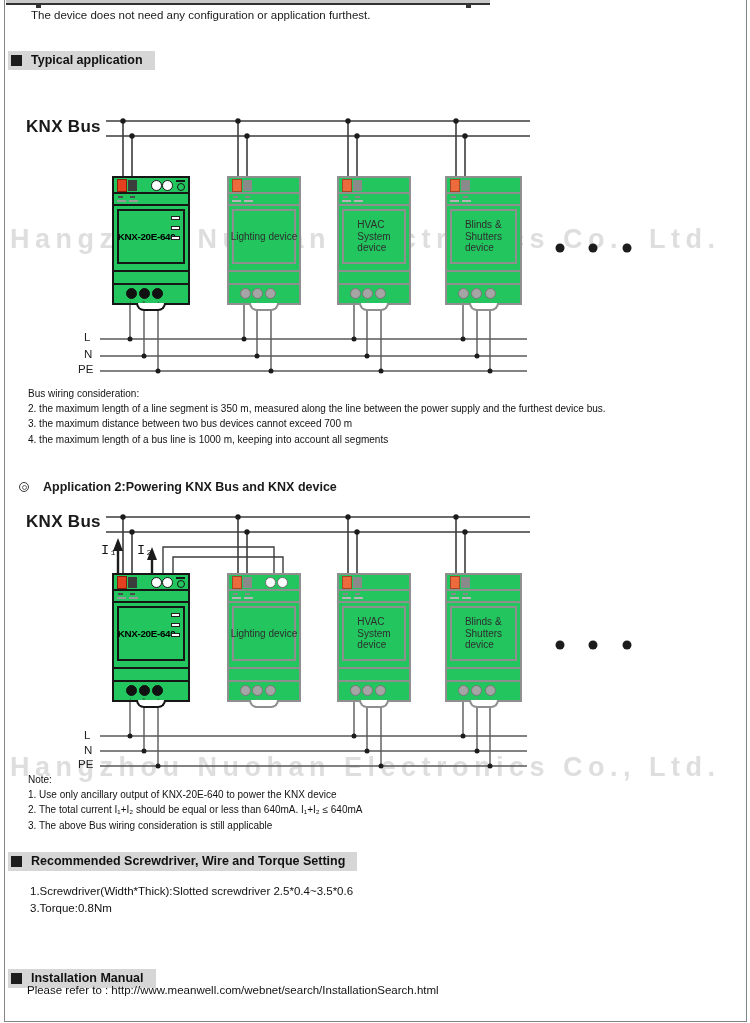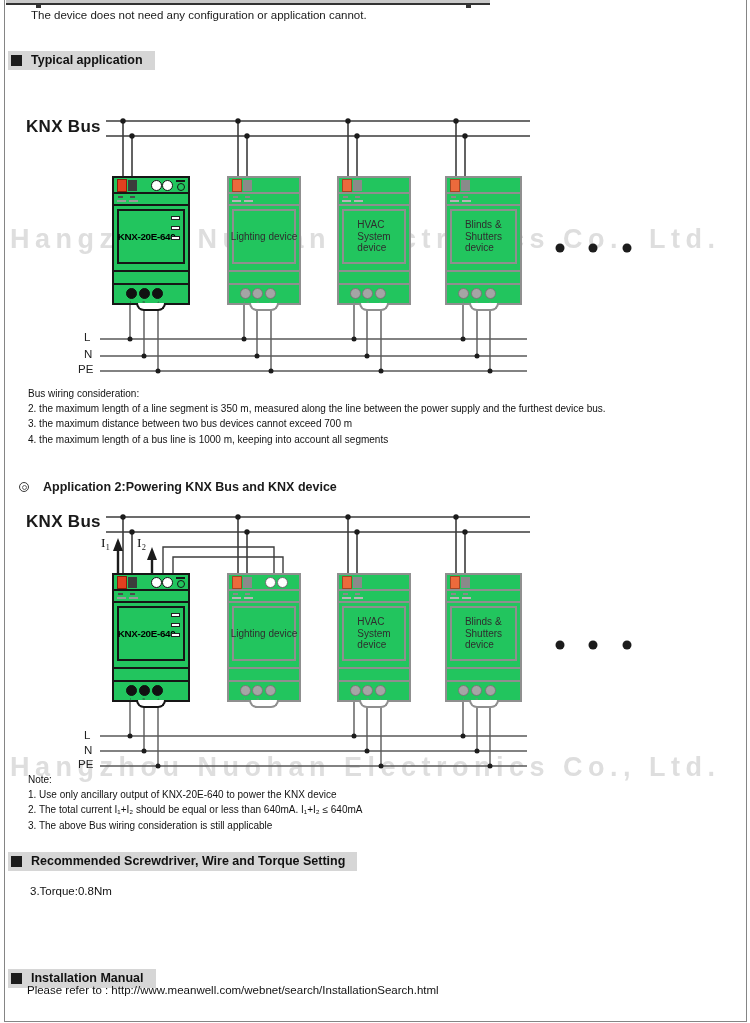--- a/index.html
+++ b/index.html
@@ -26,21 +26,21 @@
   .tgt { width:10px; height:10px; border:1.6px solid #3a3a3a; border-radius:50%; position:relative; flex:0 0 auto; }
   .tgt::after { content:''; position:absolute; inset:1.5px; border:1.5px solid #666; border-radius:50%; }
 
   .wm { position:absolute; left:10px; width:740px; white-space:nowrap; overflow:hidden;
         font-size:27px; letter-spacing:5.5px; color:#dedede; z-index:0; font-weight:bold; }
 
   svg.wires { position:absolute; left:0; top:0; z-index:1; }
 
   .knx { font-size:17px; font-weight:bold; letter-spacing:.3px; }
   .pl  { font-size:11.5px; color:#222; }
-  .cur { font-family:Liberation Serif, serif; font-size:13.5px; color:#111; }
+  .cur { font-family:Liberation Mono, monospace; font-size:13.5px; color:#111;margin-top:8px; }
 
   .blk { font-size:10px; line-height:15.2px; color:#111; white-space:nowrap; }
   .blk2 { font-size:11.5px; line-height:16.8px; color:#111; white-space:nowrap; }
 
   
   .dev { position:absolute; height:129px; border:2px solid #8f8f8f; background:#22c55e;
          z-index:2; color:#8f8f8f; }
   .dev.psu { border-color:#161616; color:#161616; }
   .d-top { height:16px; border-bottom:2px solid currentColor; position:relative; }
   .c-red { position:absolute; left:3px; top:1px; width:10px; height:13px;
@@ -94,21 +94,21 @@
 </head>
 <body>
 
 <div class="page">
 
   <div class="top-cut">
     <span class="desc d1"></span>
     <span class="desc d2"></span>
   </div>
 
-  <div class="t intro">The device does not need any configuration or application cannot.</div>
+  <div class="t intro">The device does not need any configuration or application furthest.</div>
 
   <div class="t sec" style="left:8px; top:51px;">
     <span class="sq"></span>
     <span>Typical application</span>
   </div>
 
 
   <div class="wm" style="top:224px;">Hangzhou Nuohan Electronics Co., Ltd.</div>
   <div class="wm" style="top:752px;">Hangzhou Nuohan Electronics Co., Ltd.</div>
 
@@ -224,20 +224,21 @@
     <div>1. Use only ancillary output of KNX-20E-640 to power the KNX device</div>
     <div>2. The total current I₁+I₂ should be equal or less than 640mA. I₁+I₂ ≤ 640mA</div>
     <div>3. The above Bus wiring consideration is still applicable</div>
   </div>
 
   <div class="t sec" style="left:8px; top:852px;">
     <span class="sq"></span>
     <span>Recommended Screwdriver, Wire and Torque Setting</span>
   </div>
   <div class="t blk2" style="left:30px; top:883px;">
+    <div>1.Screwdriver(Width*Thick):Slotted screwdriver 2.5*0.4~3.5*0.6</div>
     <div>3.Torque:0.8Nm</div>
   </div>
 
   <div class="t sec" style="left:8px; top:940px;margin-top:29px;">
     <span class="sq"></span>
     <span>Installation Manual</span>
   </div>
   <div class="t blk2" style="left:27px; top:982px;">Please refer to : http://www.meanwell.com/webnet/search/InstallationSearch.html</div>
 
   <div class="pborder"></div>

